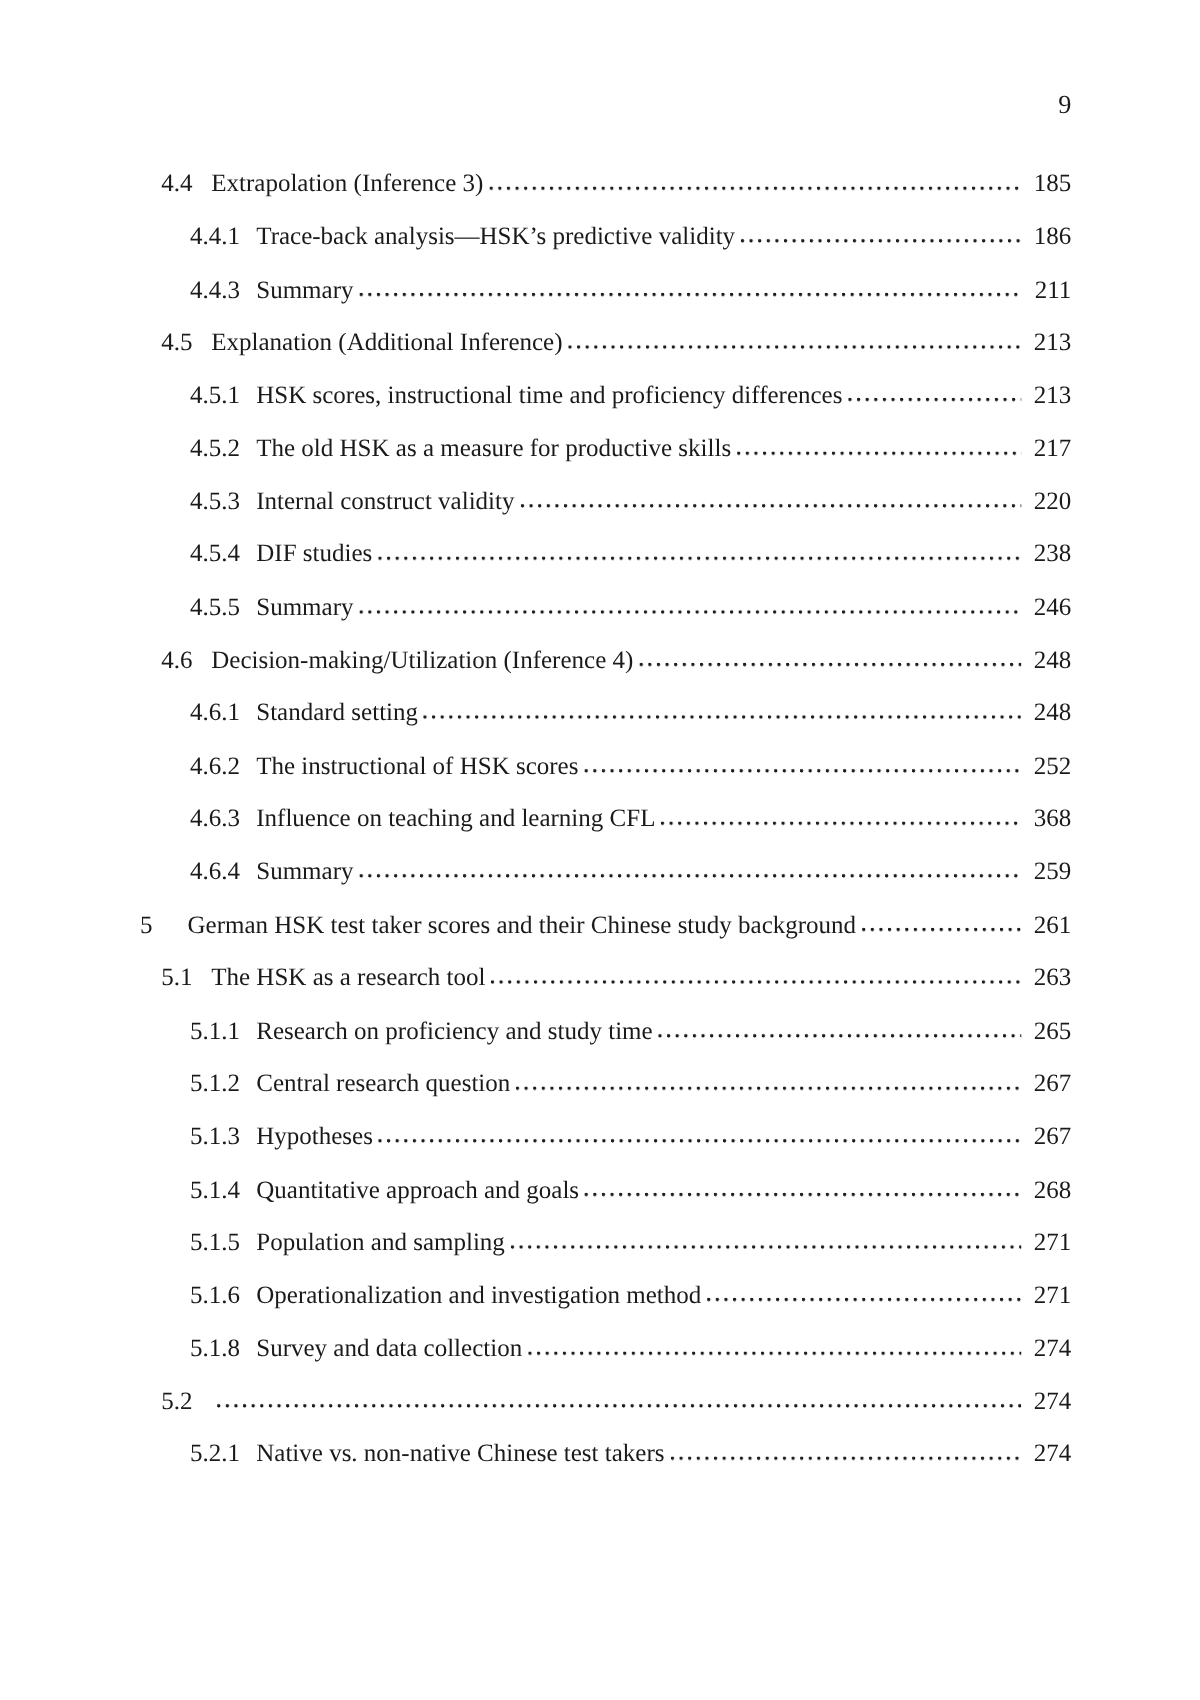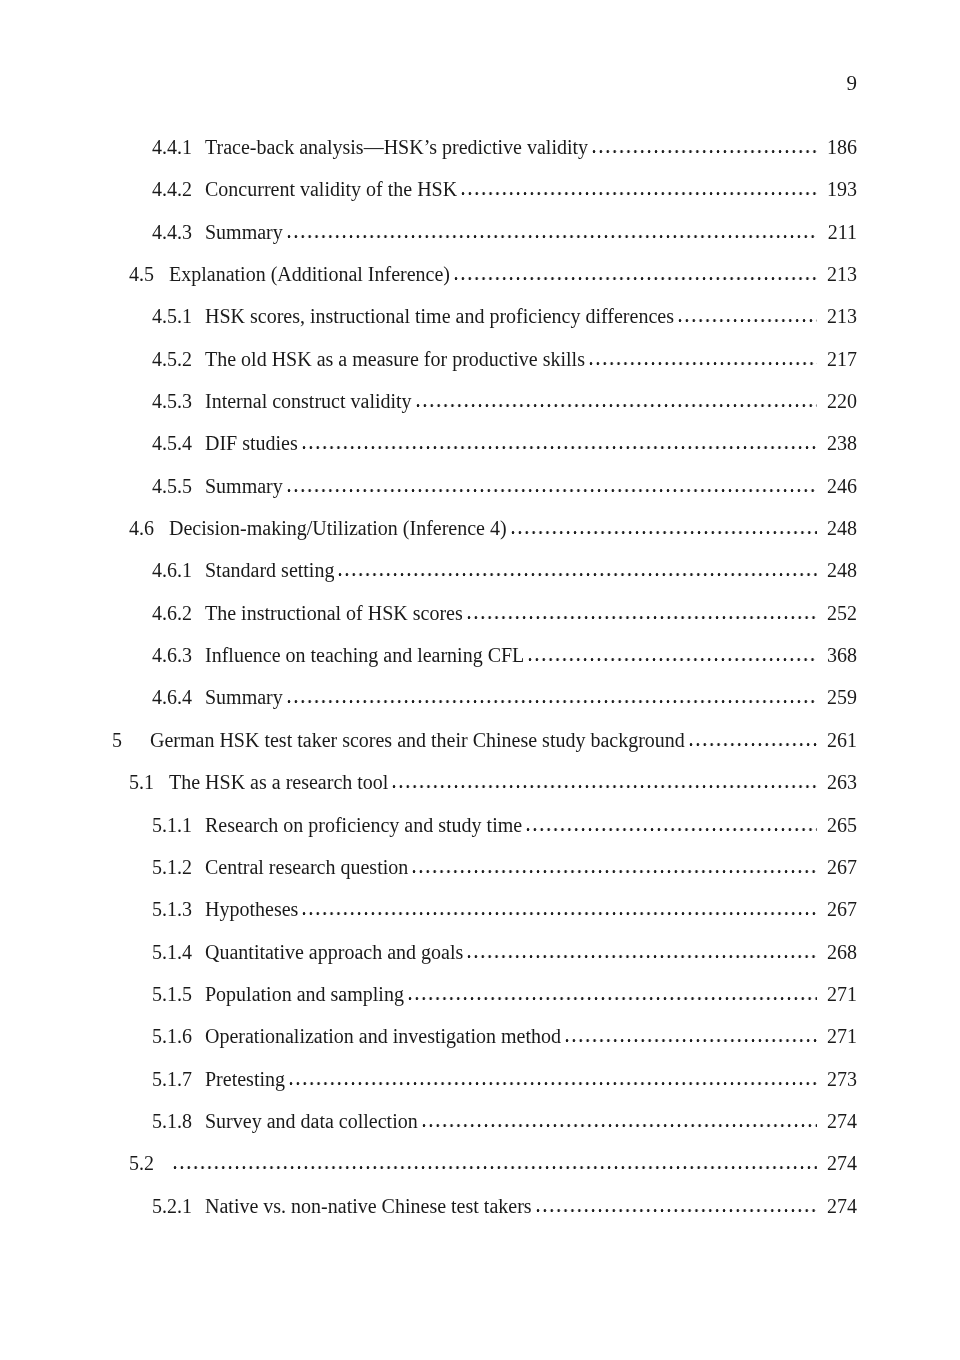--- a/index.html
+++ b/index.html
@@ -67,31 +67,31 @@
     text-align: right;
   }
 </style>
 </head>
 <body>
 
 <div class="page">
   <div class="folio">9</div>
 
   <div class="toc-list" id="toc-list">
+      <div class="toc-row lvl2">
+    <span class="num">4.4</span>
+    <span class="label">Extrapolation (Inference 3)</span>
+    <span class="dots"></span>
+    <span class="pageno">185</span>
+  </div>
       <div class="toc-row lvl3">
     <span class="num">4.4.1</span>
     <span class="label">Trace-back analysis—HSK’s predictive validity</span>
     <span class="dots"></span>
     <span class="pageno">186</span>
-  </div>
-      <div class="toc-row lvl3">
-    <span class="num">4.4.2</span>
-    <span class="label">Concurrent validity of the HSK</span>
-    <span class="dots"></span>
-    <span class="pageno">193</span>
   </div>
       <div class="toc-row lvl3">
     <span class="num">4.4.3</span>
     <span class="label">Summary</span>
     <span class="dots"></span>
     <span class="pageno">211</span>
   </div>
       <div class="toc-row lvl2">
     <span class="num">4.5</span>
     <span class="label">Explanation (Additional Inference)</span>
@@ -198,26 +198,20 @@
     <span class="num">5.1.5</span>
     <span class="label">Population and sampling</span>
     <span class="dots"></span>
     <span class="pageno">271</span>
   </div>
       <div class="toc-row lvl3">
     <span class="num">5.1.6</span>
     <span class="label">Operationalization and investigation method</span>
     <span class="dots"></span>
     <span class="pageno">271</span>
-  </div>
-      <div class="toc-row lvl3">
-    <span class="num">5.1.7</span>
-    <span class="label">Pretesting</span>
-    <span class="dots"></span>
-    <span class="pageno">273</span>
   </div>
       <div class="toc-row lvl3">
     <span class="num">5.1.8</span>
     <span class="label">Survey and data collection</span>
     <span class="dots"></span>
     <span class="pageno">274</span>
   </div>
       <div class="toc-row lvl2">
     <span class="num">5.2</span>
     <span class="dots"></span>

